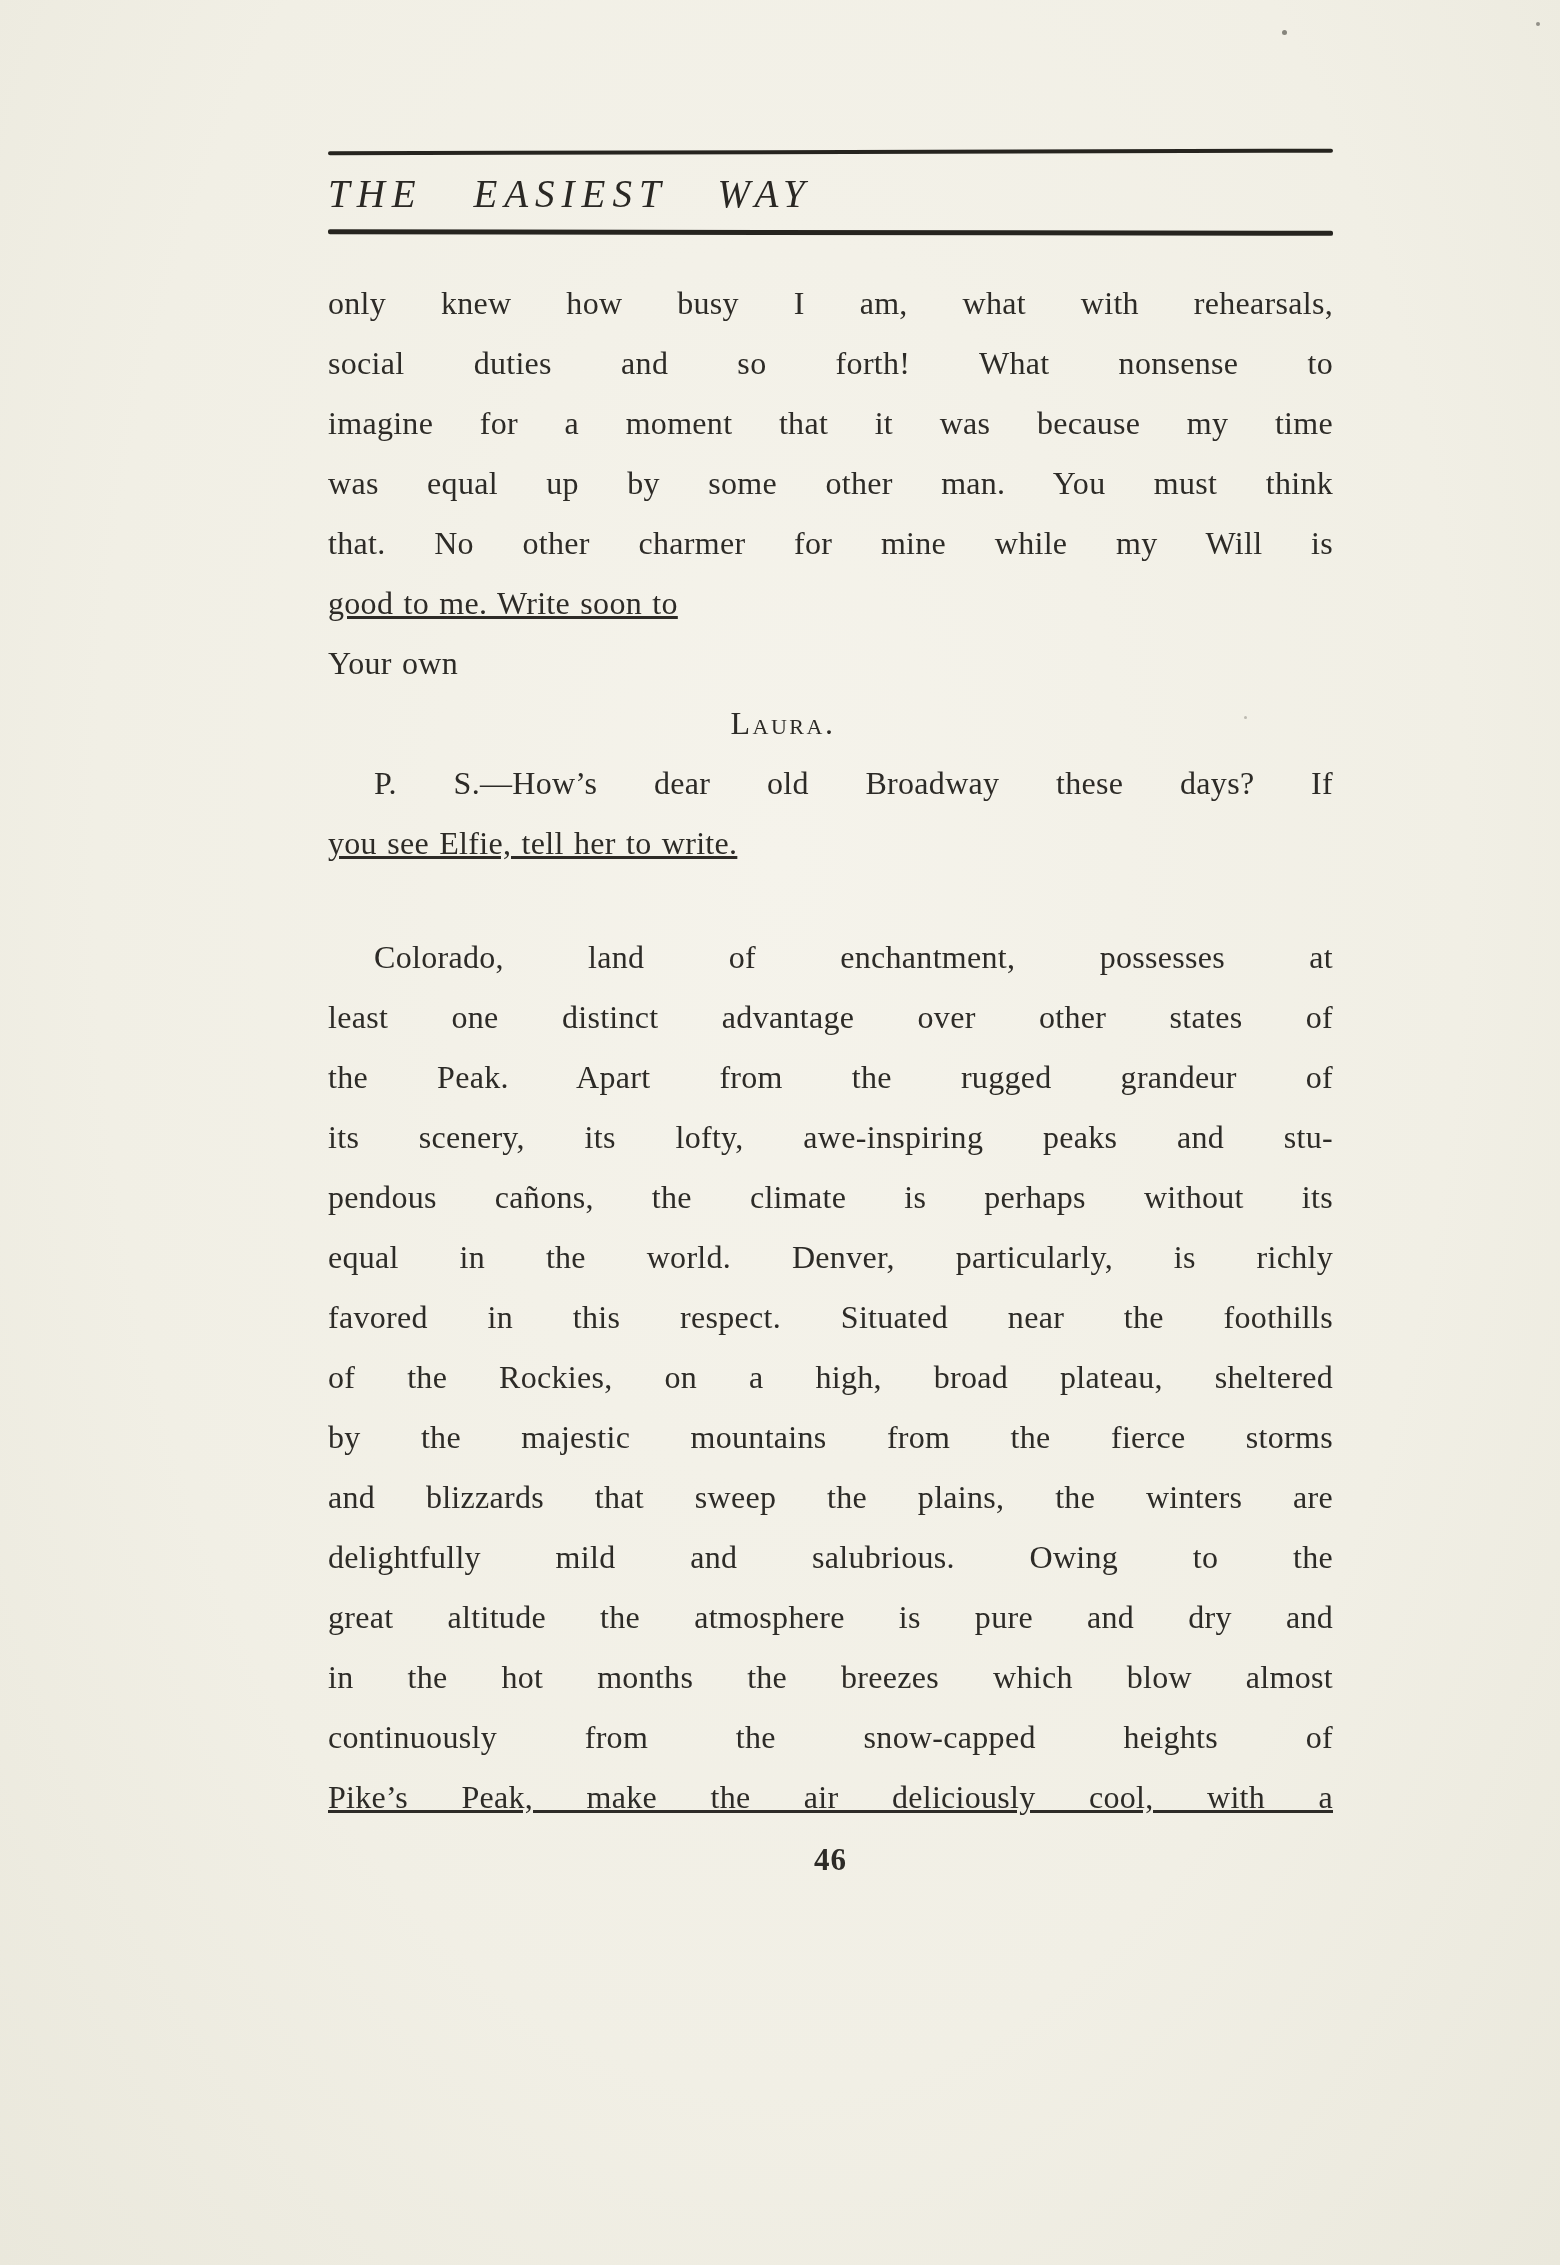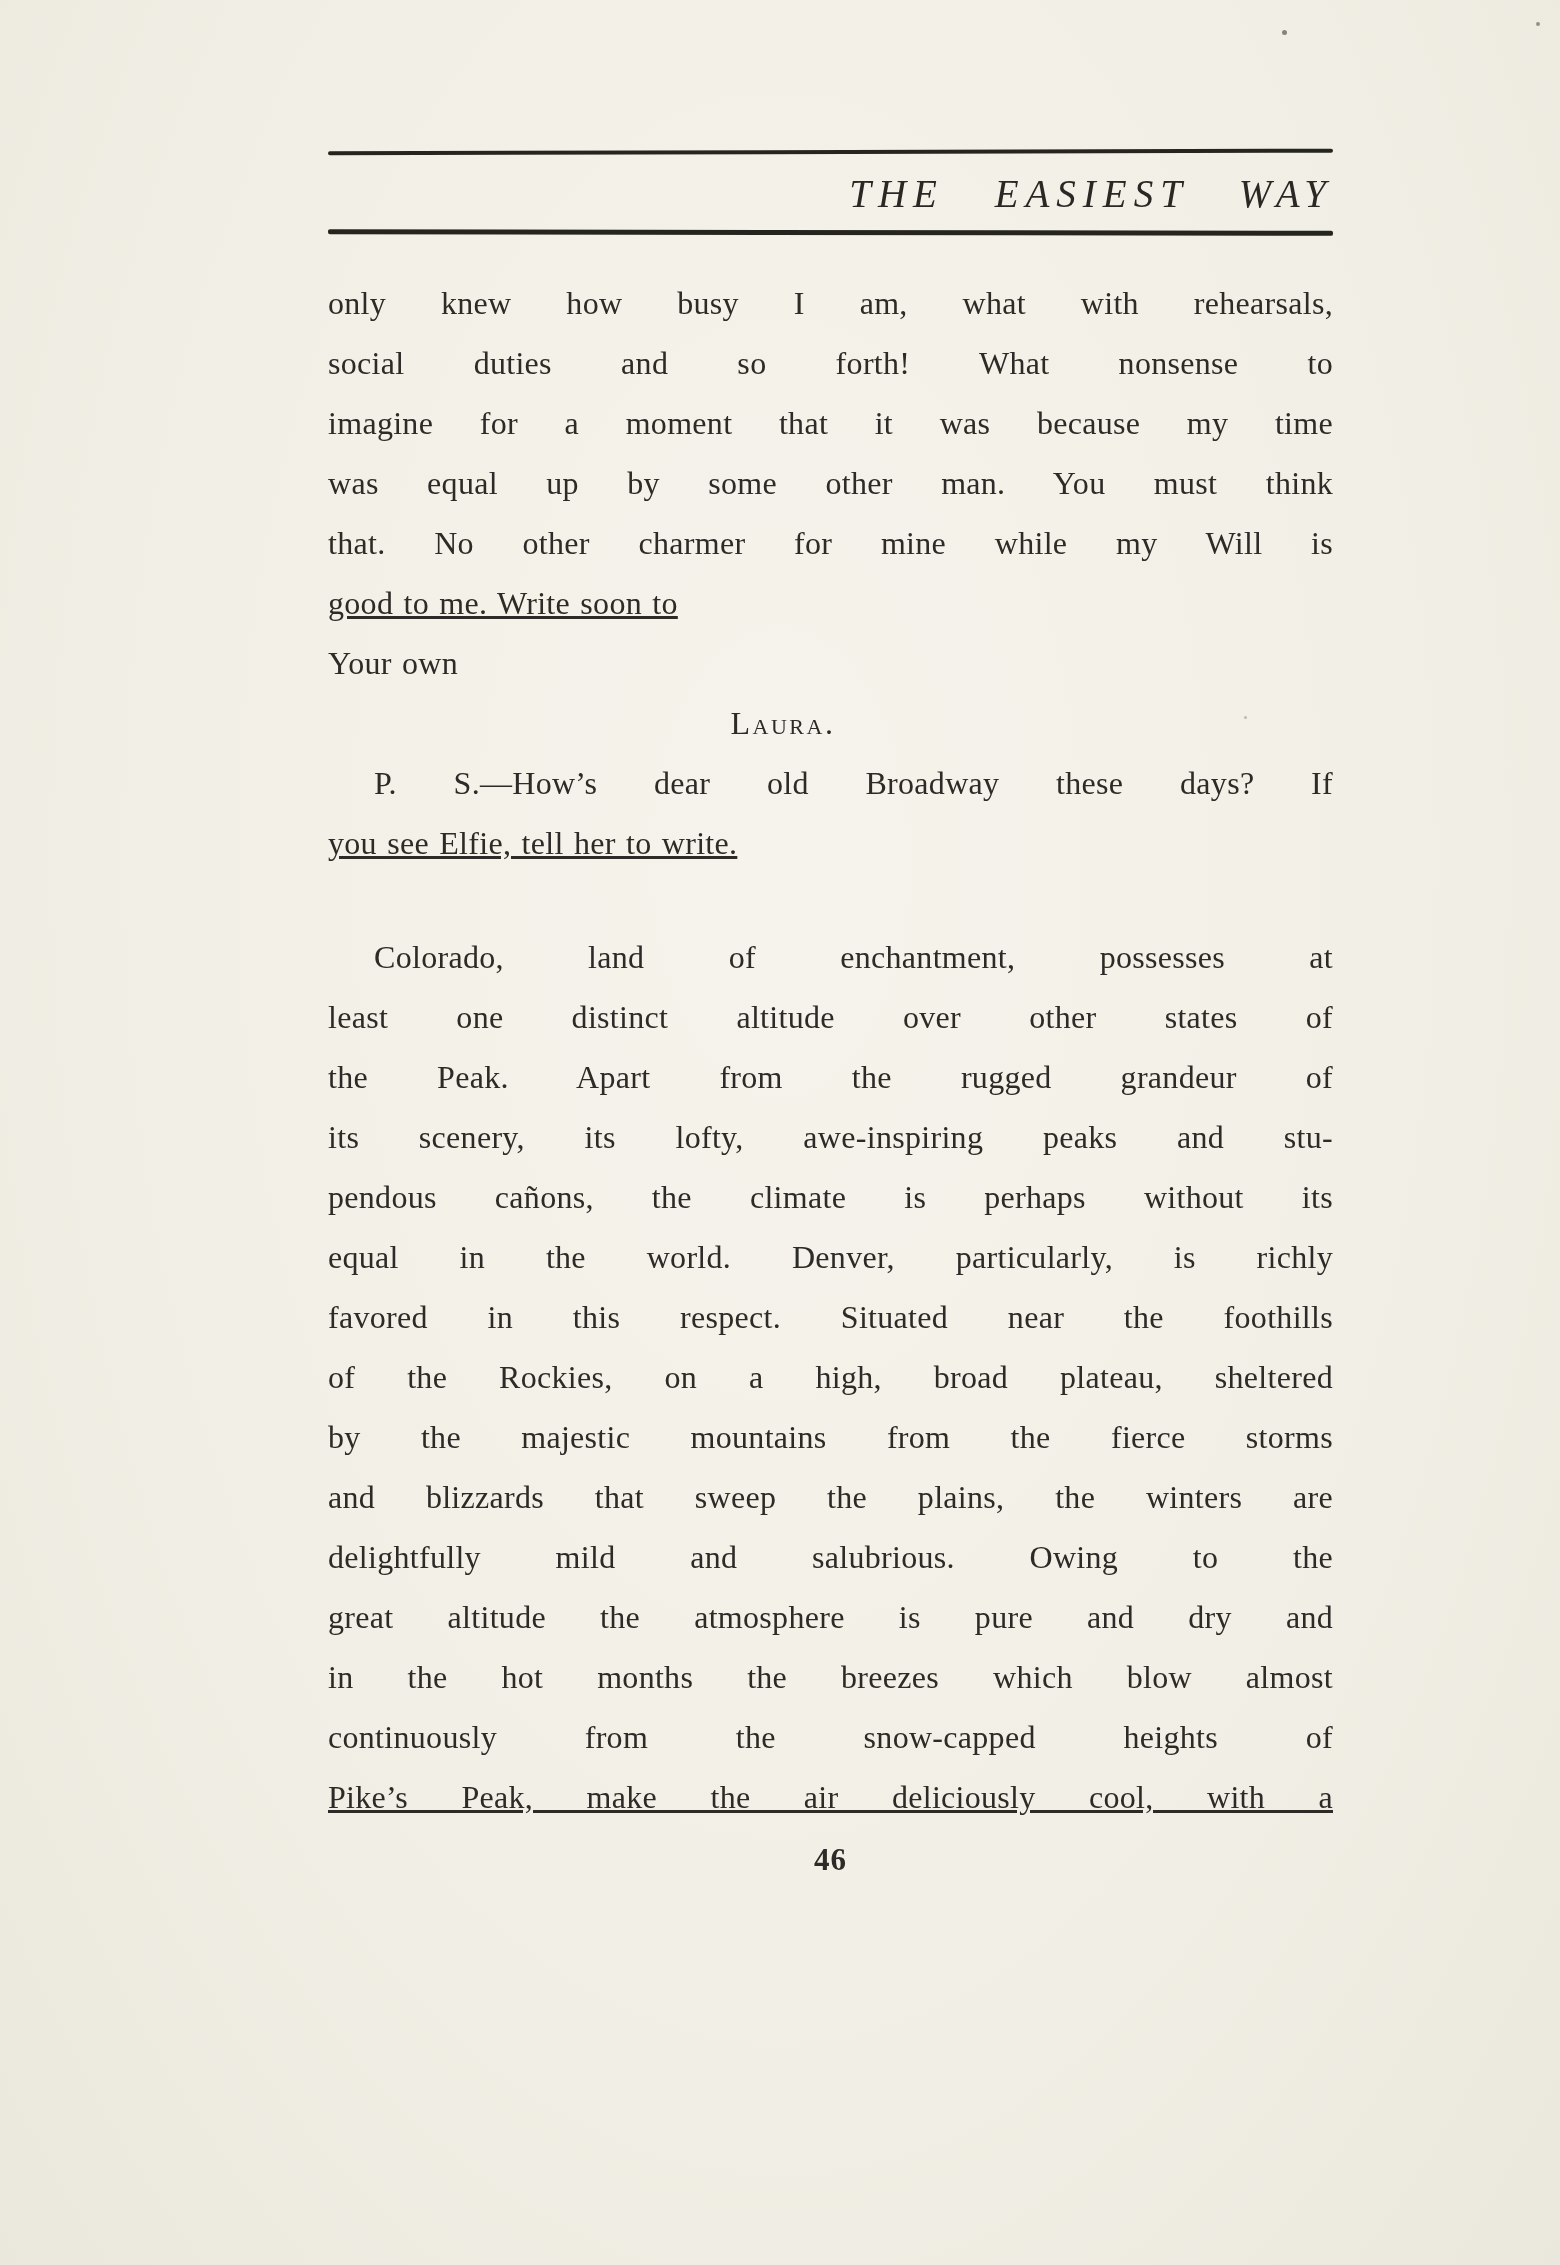--- a/index.html
+++ b/index.html
@@ -45,21 +45,21 @@
   }
   .rule-bottom {
     height: 5px;
     transform: rotate(0.1deg);
   }
   .head-title {
     font-style: italic;
     font-size: 39px;
     letter-spacing: 7px;
     word-spacing: 34px;
-    text-align: right;
+    text-align: left;
     height: 76px;
     line-height: 80px;
     color: #2a2824;
   }
   .text-block {
     margin-top: 38px;
     font-size: 32px;
     line-height: 60px;
     letter-spacing: 0.3px;
     word-spacing: 2px;
@@ -131,21 +131,21 @@
 
       <div class="signature">Laura.</div>
 
       <div class="para indented">
           <div class="line">P. S.—How’s dear old Broadway these days? If</div>
           <div class="line">you see Elfie, tell her to write.</div>
         </div>
 
       <div class="para indented para2 justify-last">
           <div class="line">Colorado, land of enchantment, possesses at</div>
-          <div class="line">least one distinct altitude over other states of</div>
+          <div class="line">least one distinct advantage over other states of</div>
           <div class="line">the Peak. Apart from the rugged grandeur of</div>
           <div class="line">its scenery, its lofty, awe-inspiring peaks and stu-</div>
           <div class="line">pendous cañons, the climate is perhaps without its</div>
           <div class="line">equal in the world. Denver, particularly, is richly</div>
           <div class="line">favored in this respect. Situated near the foothills</div>
           <div class="line">of the Rockies, on a high, broad plateau, sheltered</div>
           <div class="line">by the majestic mountains from the fierce storms</div>
           <div class="line">and blizzards that sweep the plains, the winters are</div>
           <div class="line">delightfully mild and salubrious. Owing to the</div>
           <div class="line">great altitude the atmosphere is pure and dry and</div>

